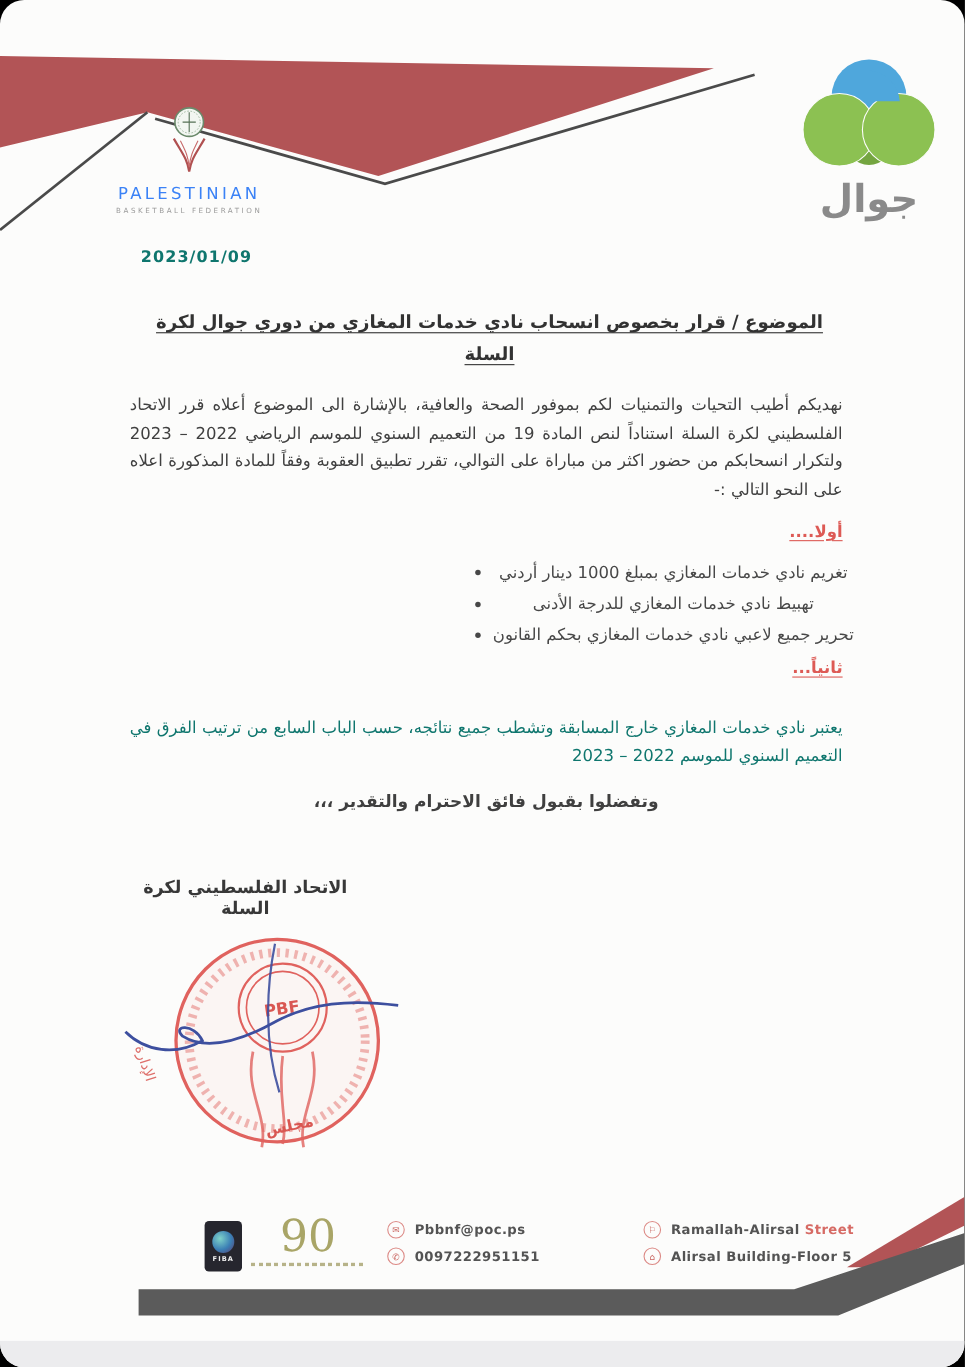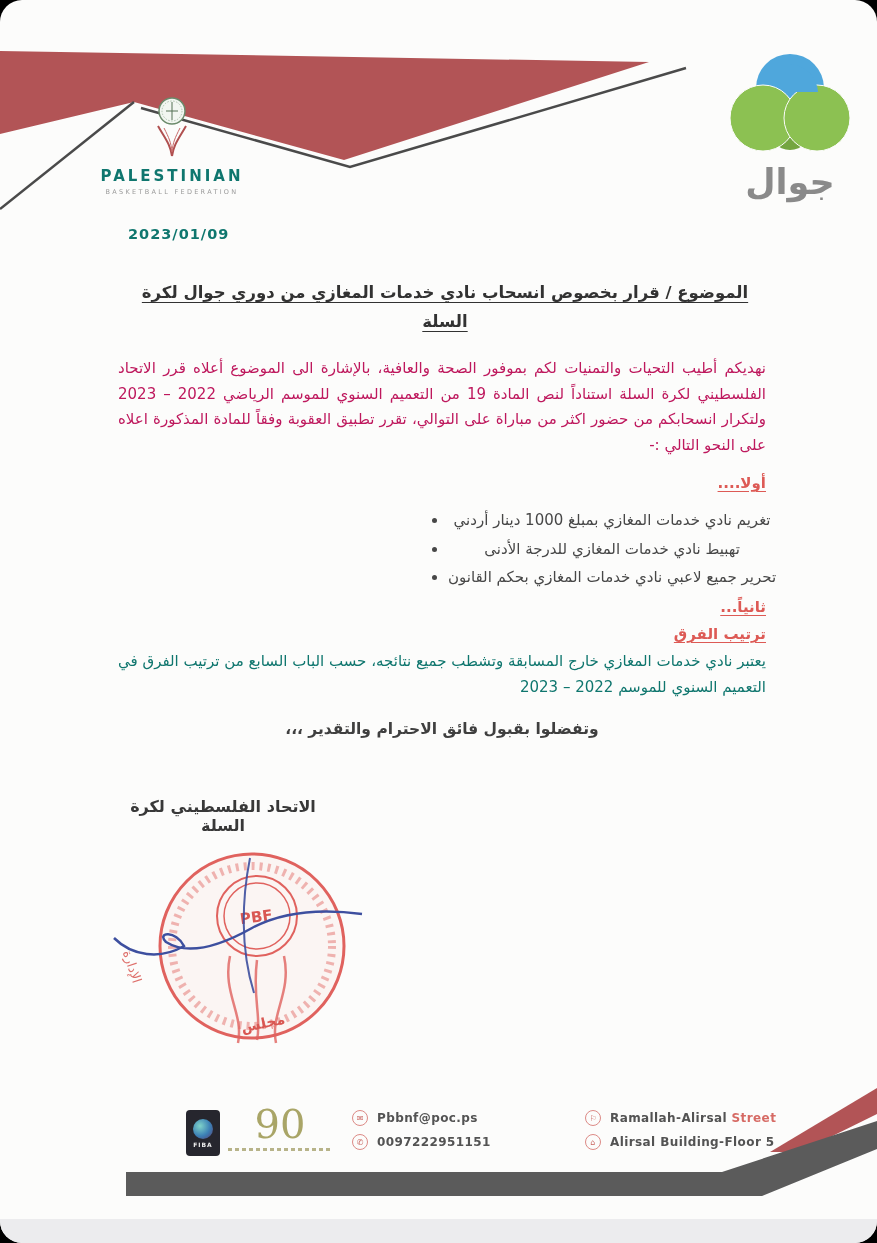--- a/index.html
+++ b/index.html
@@ -4,31 +4,31 @@
 <style>
   html,body{margin:0;padding:0;background:#000;}
   .scan{
     position:relative;width:877px;height:1243px;background:#fcfcfb;
     border-radius:22px;overflow:hidden;
     font-family:"DejaVu Sans","Liberation Sans",sans-serif;
   }
   .abs{position:absolute;}
   
   .fed-logo{left:90px;top:96px;width:164px;text-align:center;}
-  .fed-name{font-size:15px;font-weight:bold;letter-spacing:3px;color:#0f766e;margin-top:3px;}
+  .fed-name{font-size:15px;font-weight:normal;letter-spacing:3px;color:#3b82f6;margin-top:3px;}
   .fed-sub{font-size:6.5px;letter-spacing:2.3px;color:#9a9a9a;margin-top:3px;}
   .jawwal{left:720px;top:52px;width:140px;text-align:center;}
   .jawwal-word{font-size:35px;font-weight:bold;color:#8a8a8a;margin-top:2px;}
   .date{left:128px;top:226px;font-size:14.5px;font-weight:600;color:#0f766e;letter-spacing:1px;}
   
   .subject{left:128px;top:278px;width:634px;text-align:center;direction:rtl;
     font-weight:bold;font-size:16.5px;color:#323232;line-height:29px;}
   .subject span{text-decoration:underline;text-underline-offset:4px;}
   .intro{left:118px;top:356px;width:648px;direction:rtl;text-align:justify;
-    font-size:15px;color:#be185d;line-height:25.5px;}
+    font-size:15px;color:#404040;line-height:25.5px;}
   .redhead{color:#dd5a55;font-weight:bold;font-size:15px;direction:rtl;}
   .redhead span{text-decoration:underline;text-underline-offset:3px;}
   .h-first{left:118px;top:474px;width:648px;}
   .bullets{left:428px;top:506px;margin:0;padding-left:20px;list-style:disc;
     color:#474747;font-size:15px;line-height:28.5px;direction:ltr;}
   .bullets li{text-align:center;}
   .h-second{left:118px;top:594px;width:648px;line-height:27px;}
   .para2{left:118px;top:648px;width:648px;direction:rtl;text-align:justify;
     font-size:15px;color:#0f766e;line-height:26px;}
   .closing{left:118px;top:720px;width:648px;text-align:center;direction:rtl;
@@ -101,21 +101,20 @@
     <span>أولا....</span>
   </div>
   <ul class="abs bullets">
     <li><span dir="rtl">تغريم نادي خدمات المغازي بمبلغ 1000 دينار أردني</span></li>
     <li><span dir="rtl">تهبيط نادي خدمات المغازي للدرجة الأدنى</span></li>
     <li><span dir="rtl">تحرير جميع لاعبي نادي خدمات المغازي بحكم القانون</span></li>
   </ul>
 
   <div class="abs redhead h-second">
     <div><span>ثانياً...</span></div>
-    <div><span>ترتيب الفرق</span></div>
   </div>
   <div class="abs para2">يعتبر نادي خدمات المغازي خارج المسابقة وتشطب جميع نتائجه، حسب الباب السابع من ترتيب الفرق في التعميم السنوي للموسم 2022 – 2023</div>
 
   <div class="abs closing">وتفضلوا بقبول فائق الاحترام والتقدير ،،،</div>
 
   <div class="abs org">الاتحاد الفلسطيني لكرة السلة</div>
   <svg class="abs" style="left:112px;top:828px" width="300" height="270" viewBox="0 0 300 270">
     <circle cx="140" cy="118" r="92" fill="rgba(230,110,105,0.05)" stroke="#e0625e" stroke-width="3"></circle>
     <circle cx="140" cy="118" r="80" fill="none" stroke="#e0625e" stroke-width="8" stroke-dasharray="3 5" opacity="0.45"></circle>
     <circle cx="145" cy="88" r="40" fill="none" stroke="#e0625e" stroke-width="2"></circle>

